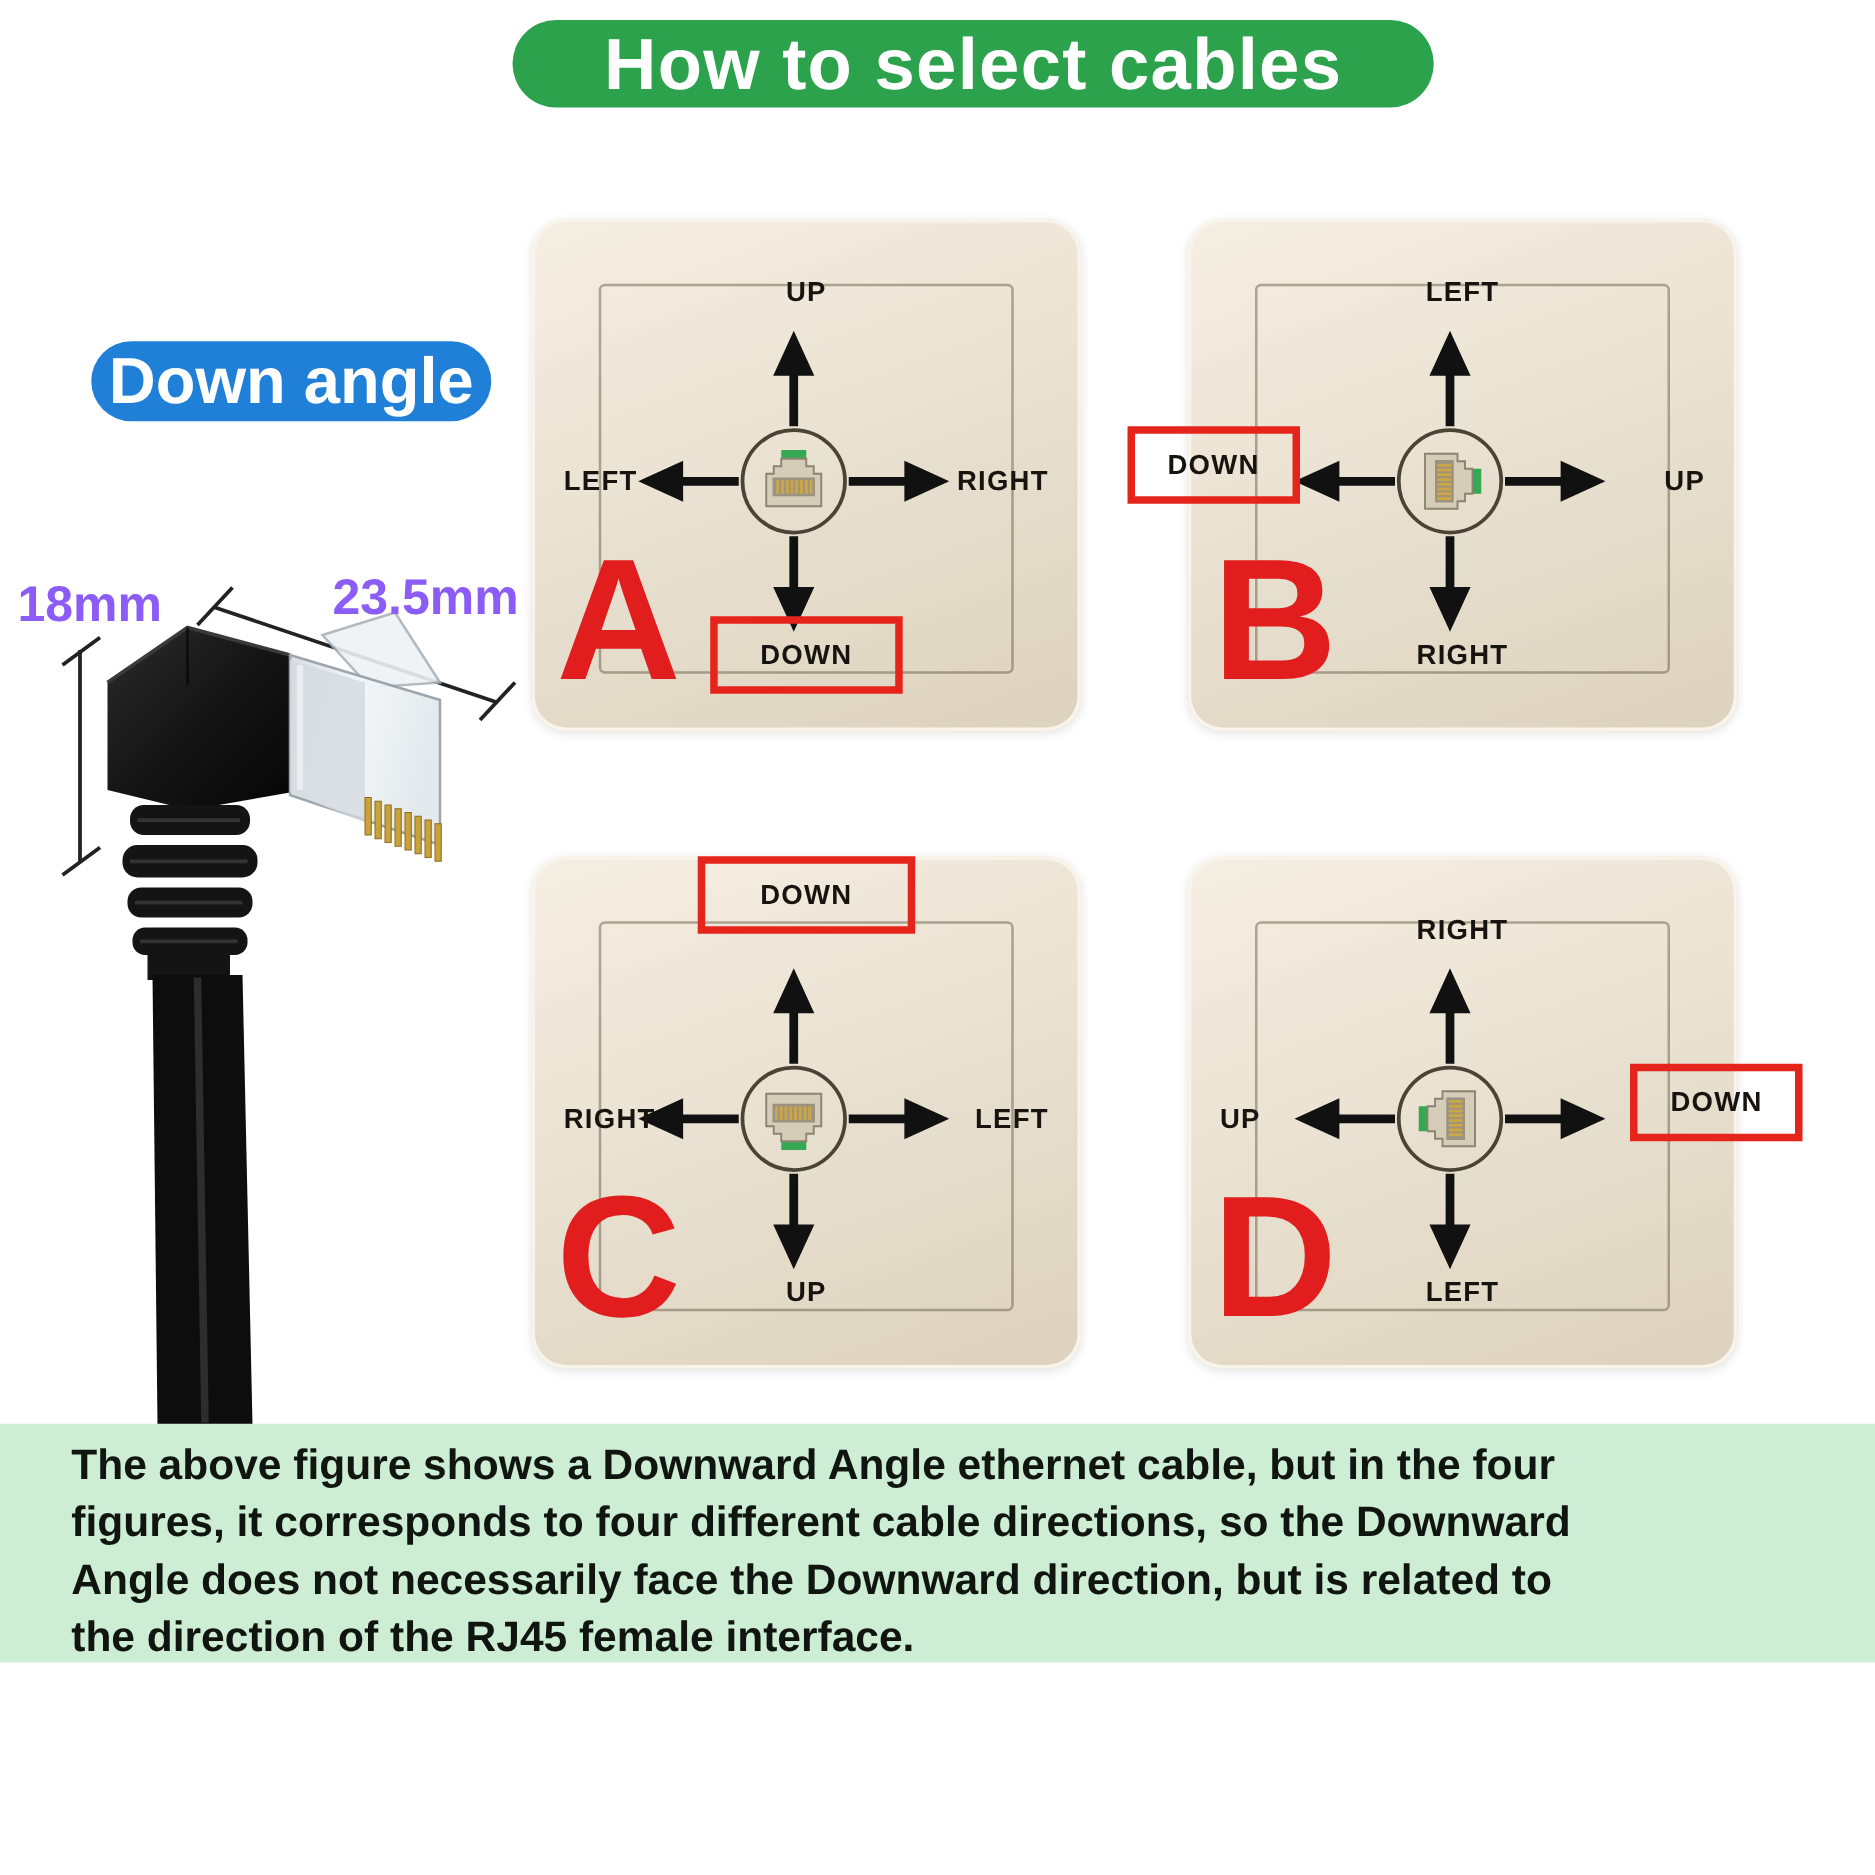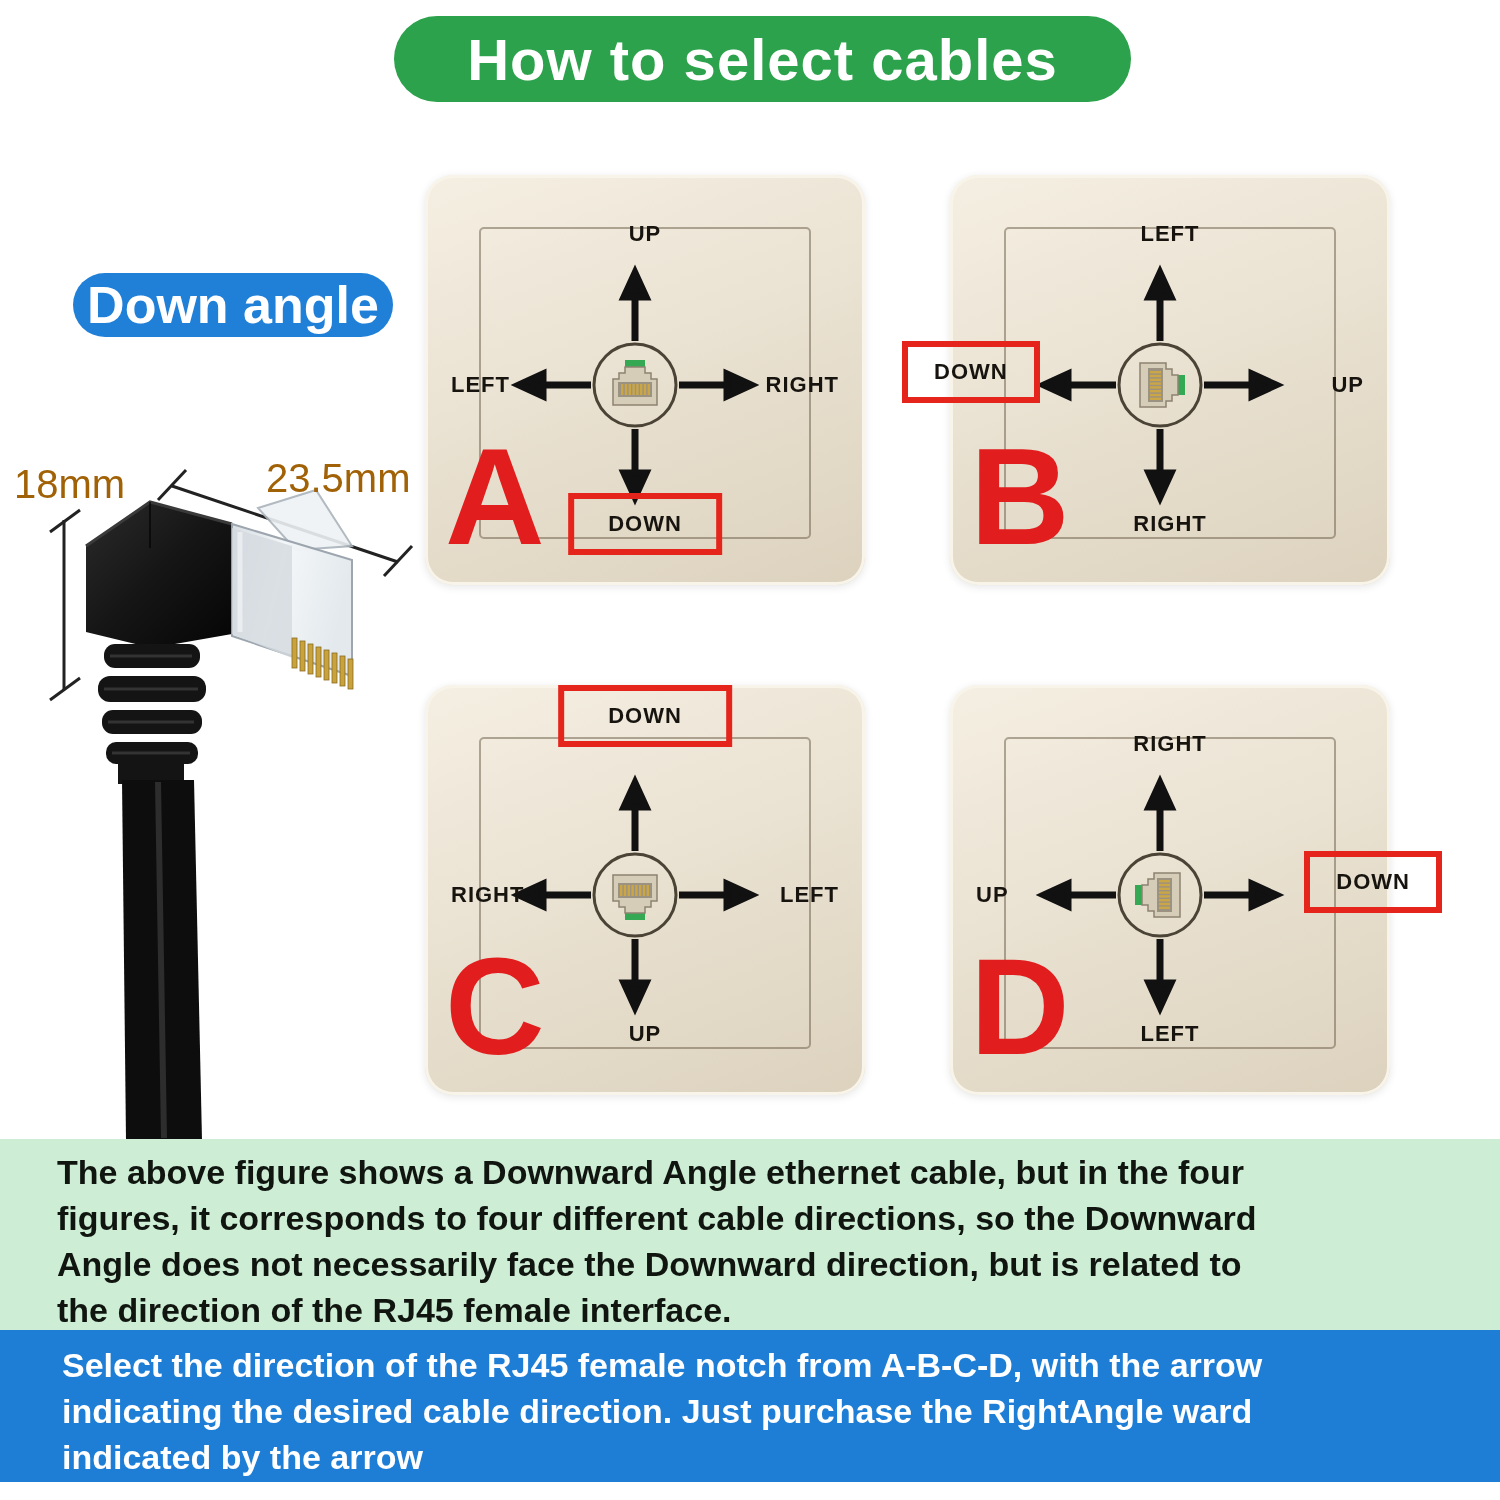--- a/index.html
+++ b/index.html
@@ -3,21 +3,21 @@
 <meta charset="utf-8">
 <style>
   html,body{margin:0;padding:0;background:#fff;}
   #canvas{
     position:relative;width:1500px;height:1500px;background:#ffffff;overflow:hidden;
     font-family:"Liberation Sans", sans-serif;
   }
   
   .pill{position:absolute;display:flex;align-items:center;justify-content:center;
         color:#fff;font-weight:700;border-radius:44px;}
-  #title-pill{left:394px;top:16px;width:737px;height:86px;background:#2ba24b;font-size:58px;letter-spacing:1px;}
+  #title-pill{left:410px;top:16px;width:737px;height:70px;background:#2ba24b;font-size:58px;letter-spacing:1px;}
   #angle-pill{left:73px;top:273px;width:320px;height:64px;background:#2080d8;font-size:52px;}
   
   .plate{position:absolute;width:440px;height:410px;border-radius:28px;
          background:linear-gradient(160deg,#f5efe3 0%,#eae2d2 45%,#dcd2be 100%);
          box-shadow:inset 0 0 0 3px #f8f4ea, 0 2px 8px rgba(0,0,0,.10);}
   #plate-a{left:425px;top:175px;}
   #plate-b{left:950px;top:175px;}
   #plate-c{left:425px;top:685px;}
   #plate-d{left:950px;top:685px;}
   .inner-line{position:absolute;left:54px;right:54px;top:52px;bottom:46px;
@@ -30,21 +30,21 @@
   .pos-bottom{left:50%;top:336px;transform:translateX(-50%);}
   .boxed{border:6px solid #e5251c;padding:12px 34px;}
   #plate-a .pos-bottom.boxed{top:318px;}
   #plate-b .pos-left.boxed{left:-48px;top:166px;transform:none;padding:12px 26px;background:transparent;}
   #plate-c .pos-top.boxed{top:0px;padding:12px 44px;}
   #plate-d .pos-right.boxed{right:-52px;top:166px;transform:none;padding:12px 26px;}
   .plate-letter{position:absolute;left:20px;top:252px;font-size:138px;line-height:1;
                 font-weight:700;color:#e11d1d;}
   
   #cable-figure{position:absolute;left:0;top:428px;width:420px;height:712px;}
-  .dim-text{position:absolute;font-size:40px;font-weight:400;color:#a16207;}
+  .dim-text{position:absolute;font-size:40px;font-weight:700;color:#8b5cf6;}
   #dim-18{left:14px;top:34px;}
   #dim-235{left:266px;top:28px;}
   
   .note{position:absolute;left:0;width:1500px;font-weight:700;white-space:pre-line;}
   #note-green{top:1139px;height:191px;background:#cdeed5;color:#101510;
               font-size:34px;line-height:46px;padding:10px 8px 0 57px;box-sizing:border-box;}
   #note-blue{top:1330px;height:152px;background:#1e7ed6;color:#ffffff;
              font-size:34px;line-height:46px;padding:12px 20px 0 62px;box-sizing:border-box;}
 </style>
 </head>
@@ -273,17 +273,14 @@
     <span class="dir-label pos-left">UP</span>
     <span class="dir-label pos-right boxed">DOWN</span>
     <span class="dir-label pos-bottom">LEFT</span>
     <span class="plate-letter">D</span>
   </div>
 
   <div id="note-green" class="note">The above figure shows a Downward Angle ethernet cable, but in the four
 figures, it corresponds to four different cable directions, so the Downward
 Angle does not necessarily face the Downward direction, but is related to
 the direction of the RJ45 female interface.</div>
-  <div id="note-blue" class="note">Select the direction of the RJ45 female notch from A-B-C-D, with the arrow
-indicating the desired cable direction. Just purchase the RightAngle ward
-indicated by the arrow</div>
 
 </div>
 
 </body></html>

